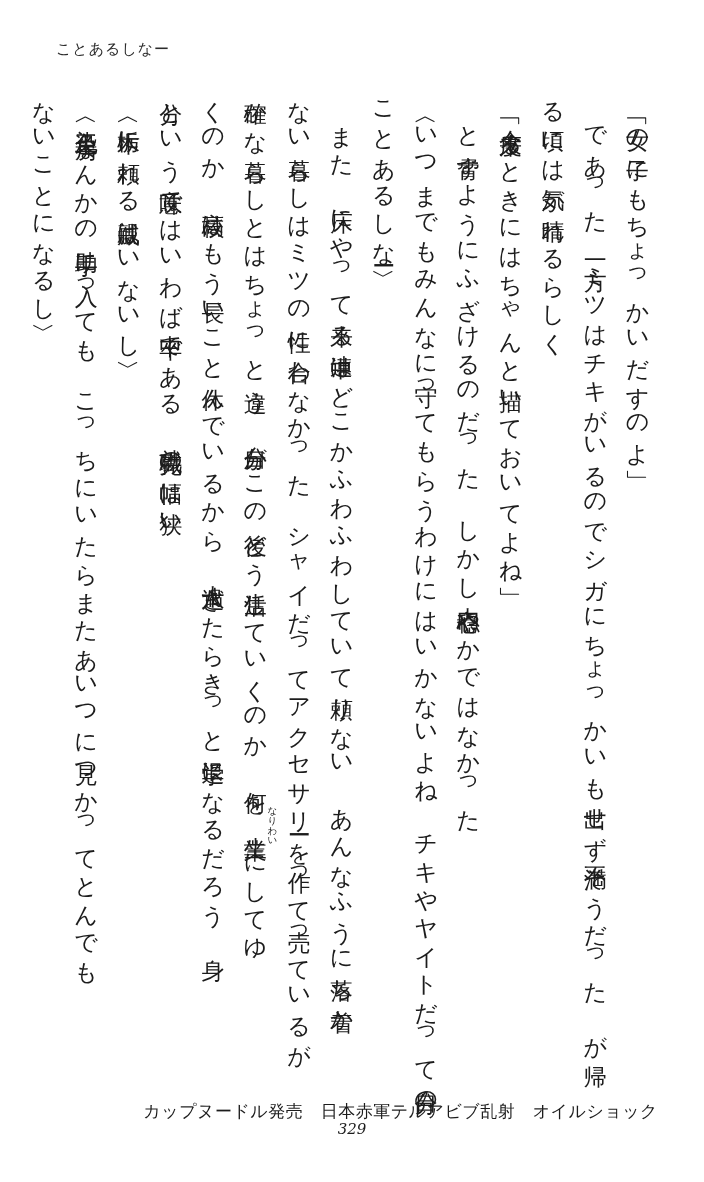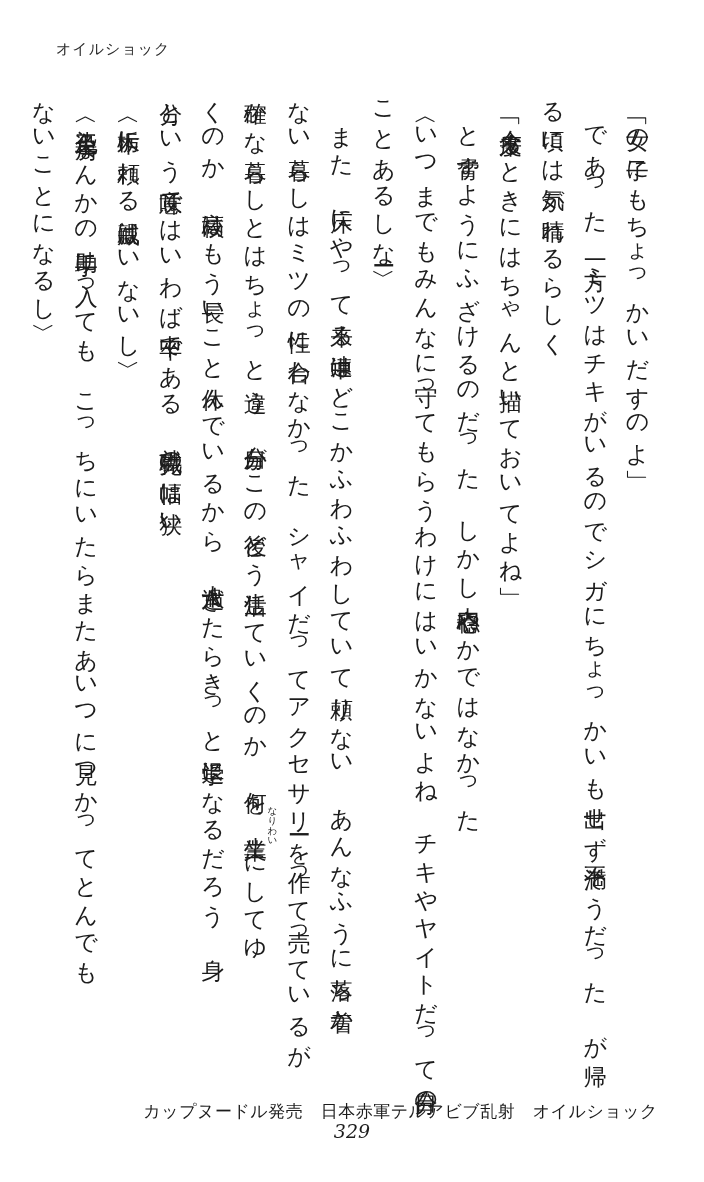--- a/index.html
+++ b/index.html
@@ -57,32 +57,32 @@
     letter-spacing: 0.5px;
     color: #1c1c1c;
     white-space: nowrap;
   }
   .page-number {
     position: absolute;
     top: 1120px;
     left: 0;
     width: 704px;
     text-align: center;
-    font-size: 19px;
+    font-size: 15px;
     font-style: italic;
     font-family: "DejaVu Serif", "Liberation Serif", serif;
     color: #1c1c1c;
   }
 </style>
 </head>
 <body>
 
 <div class="page">
 
-  <div class="running-head">オイルショック</div>
+  <div class="running-head">ことあるしなー</div>
 
   <div class="body-text">
       <p class="line indent">「女の子にもちょっかいだすのよ」</p>
       <p class="line indent">であった　一方ミツはチキがいるのでシガにちょっかいも出せず不満そうだった　が帰</p>
       <p class="line">る頃には気が晴れるらしく</p>
       <p class="line indent">「今度来るときにはちゃんと描いておいてよね」</p>
       <p class="line indent">と脅すようにふざけるのだった　しかし内心穏やかではなかった</p>
       <p class="line indent">〈いつまでもみんなに守ってもらうわけにはいかないよね　チキやヤイトだって自分の</p>
       <p class="line">ことあるしなー〉</p>
       <p class="line indent">また　床にやって来る連中はどこかふわふわしていて頼りない　あんなふうに落ち着か</p>

